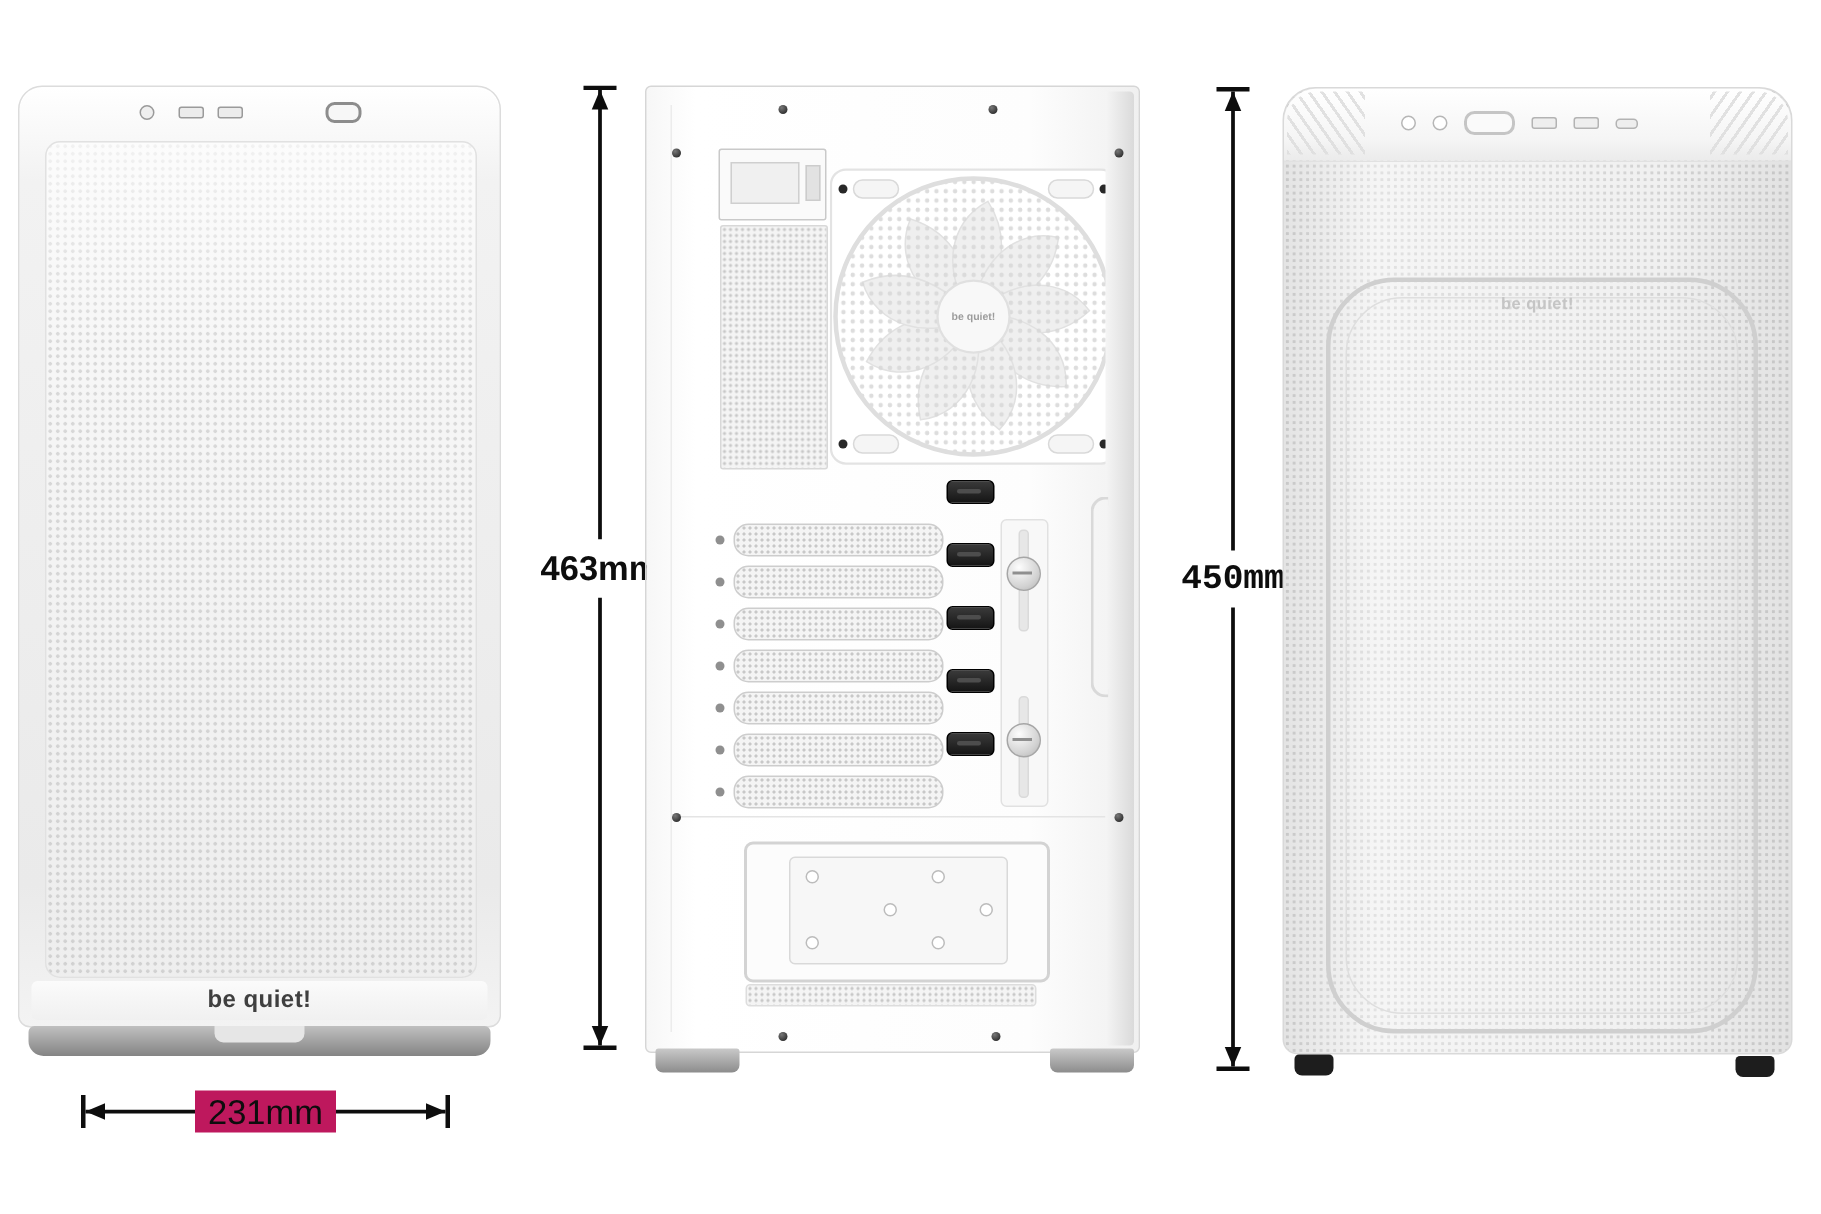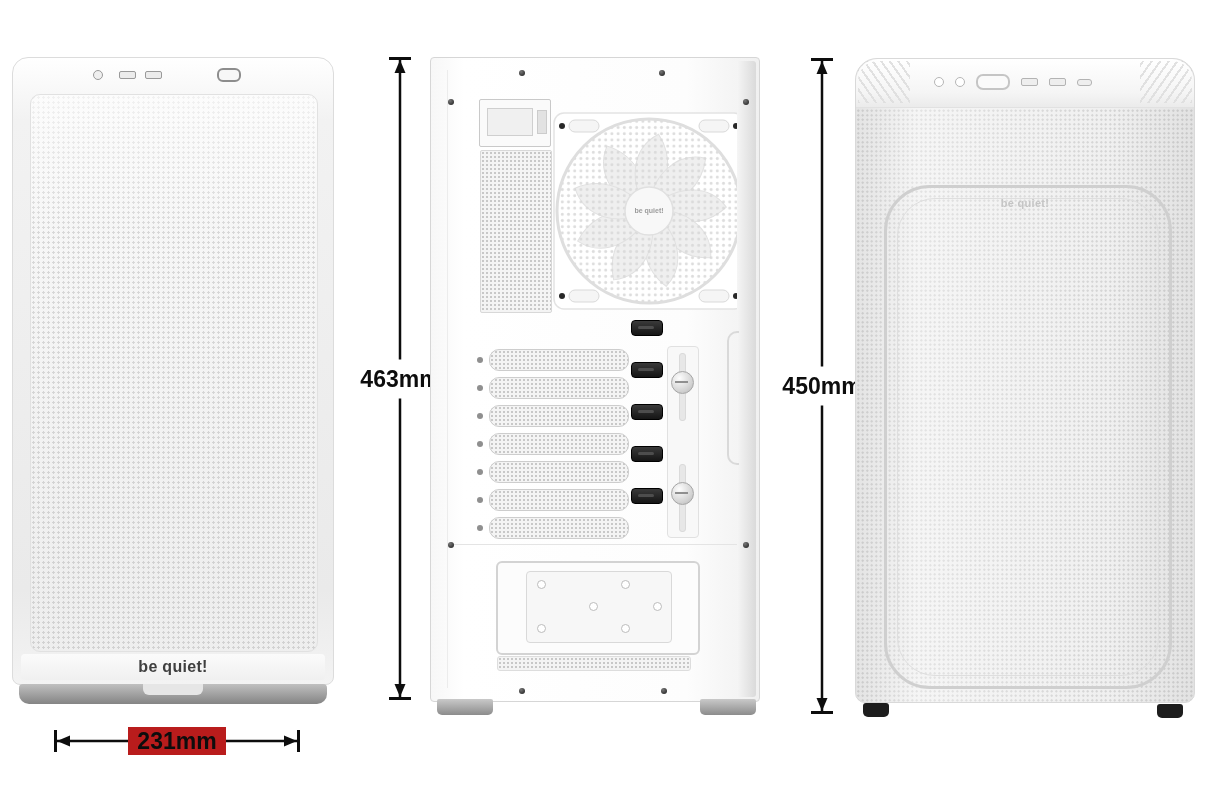--- a/index.html
+++ b/index.html
@@ -138,28 +138,28 @@
     border:1px solid #dedede;border-radius:38px;}
   .rear-logo{position:absolute;left:0;top:138px;width:338px;text-align:center;
     font-size:11px;font-weight:bold;color:#c5c5c5;letter-spacing:.3px;}
   .rear-foot{position:absolute;width:26px;height:14px;background:#1d1d1d;
     border-radius:3px 3px 5px 5px;}
   .rear-foot-left{left:8px;top:645px;} .rear-foot-right{left:302px;top:646px;}
 
   
   .dim-v{position:absolute;width:36px;}
   .dim-side-height{left:382px;top:57px;height:643px;}
-  .dim-rear-height{left:804px;top:58px;height:656px;}
+  .dim-rear-height{left:804px;top:58px;height:656px;font-family:Liberation Mono, monospace;}
   .dim-v-label{position:absolute;top:50%;left:50%;transform:translate(-50%,-50%);
     font-size:23px;font-weight:bold;color:#0d0d0d;background:#ffffff;
     padding:6px 5px;white-space:nowrap;}
   .dim-h{position:absolute;left:54px;top:727px;width:246px;height:28px;}
   .dim-h-label{position:absolute;left:0;top:0;width:246px;height:28px;
     display:flex;align-items:center;justify-content:center;}
-  .dim-h-label span{font-size:23px;font-weight:bold;color:#0d0d0d;background:#b91c1c;
+  .dim-h-label span{font-size:23px;font-weight:normal;color:#0d0d0d;background:#be185d;
     padding:0 9px;line-height:28px;}
 </style>
 </head>
 <body>
 
 <div id="canvas">
 
   <div class="front-view">
     <div class="front-body">
       <div class="front-io">

